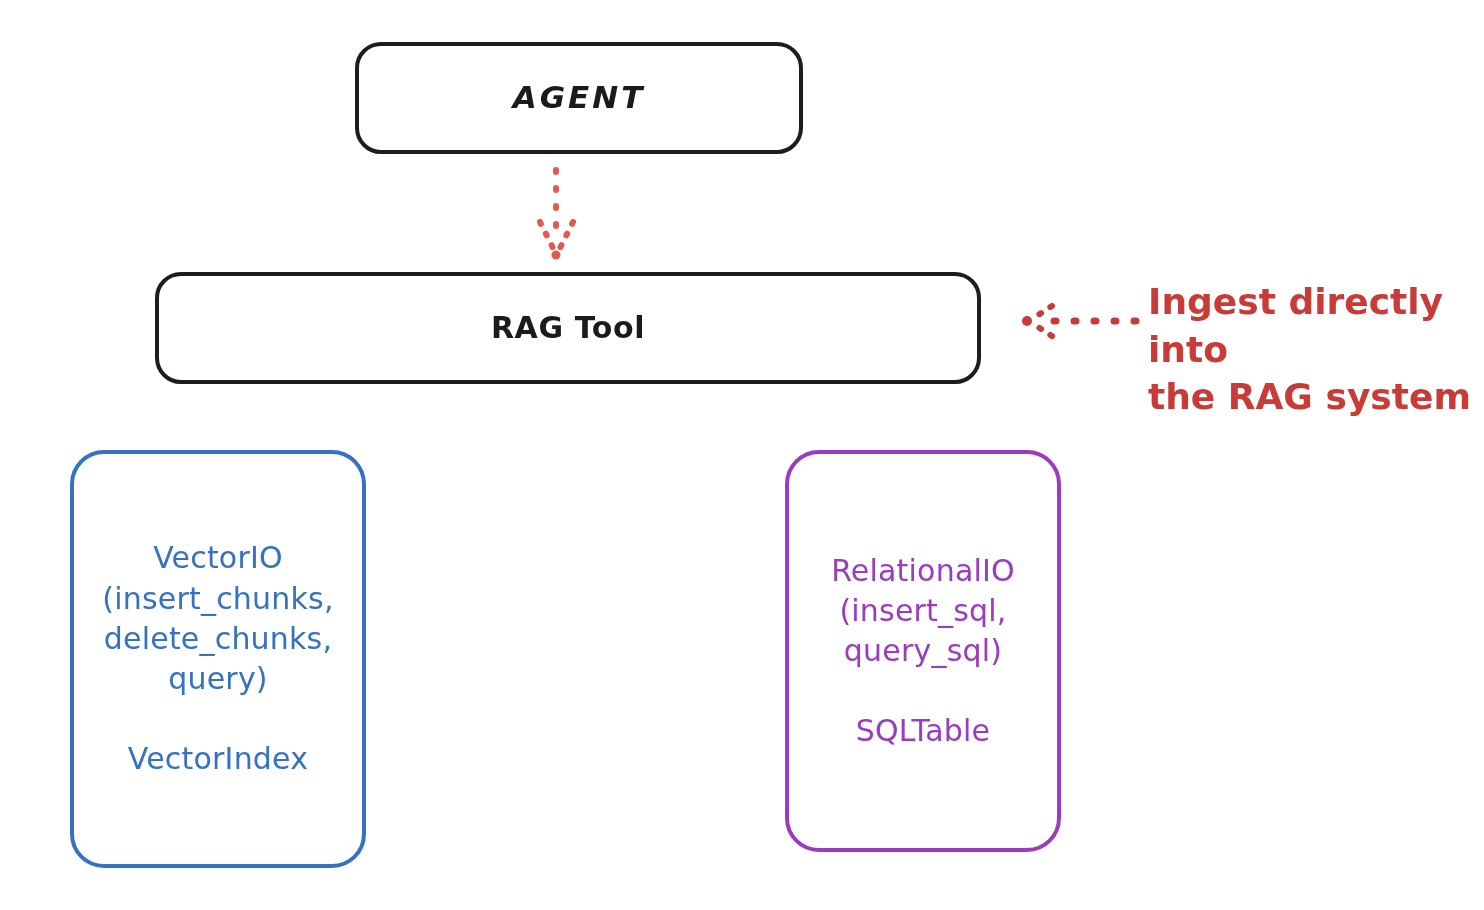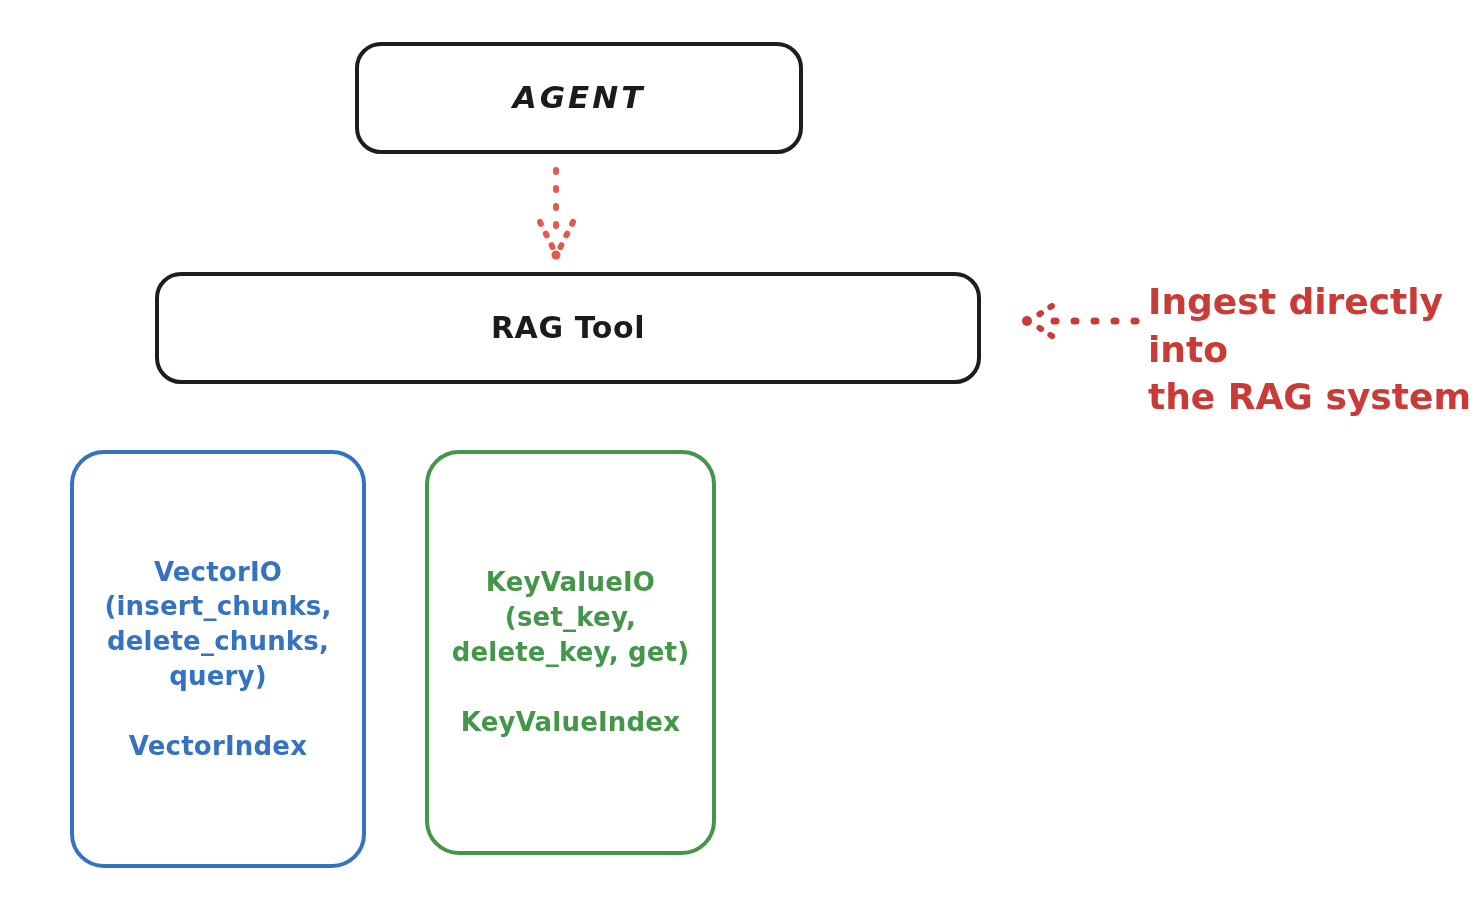--- a/index.html
+++ b/index.html
@@ -77,22 +77,22 @@
   }
 
   
   .box-provider {
     border-width: 4px;
     border-style: solid;
     border-radius: 34px;
     align-items: center;
   }
   .box-provider .node-label {
-    font-size: 26px;
-    font-weight: 700;
+    font-size: 30px;
+    font-weight: 400;
     line-height: 1.34;
   }
 
   #vector-io-node {
     left: 70px;
     top: 450px;
     width: 296px;
     height: 418px;
   }
   #keyvalue-io-node {
@@ -165,25 +165,25 @@
 
   <div id="vector-io-node" class="node box-provider" style="border-color:#3572c0;">
     <span class="node-label" style="color:#3572c0;">VectorIO
 (insert_chunks,
 delete_chunks,
 query)
 
 VectorIndex</span>
   </div>
 
-  <div id="keyvalue-io-node" class="node box-provider" style="border-color:#43964a;">
-    <span class="node-label" style="color:#43964a;">KeyValueIO
-(set_key,
-delete_key, get)
 
-KeyValueIndex</span>
+  <div id="relational-io-node" class="node box-provider" style="border-color:#9b3bbd;">
+    <span class="node-label" style="color:#9b3bbd;">RelationalIO
+(insert_sql,
+query_sql)
+
+SQLTable</span>
   </div>
-
 
   <div id="ingest-annotation">Ingest directly into
 the RAG system</div>
 
 </div>
 
 </body></html>

